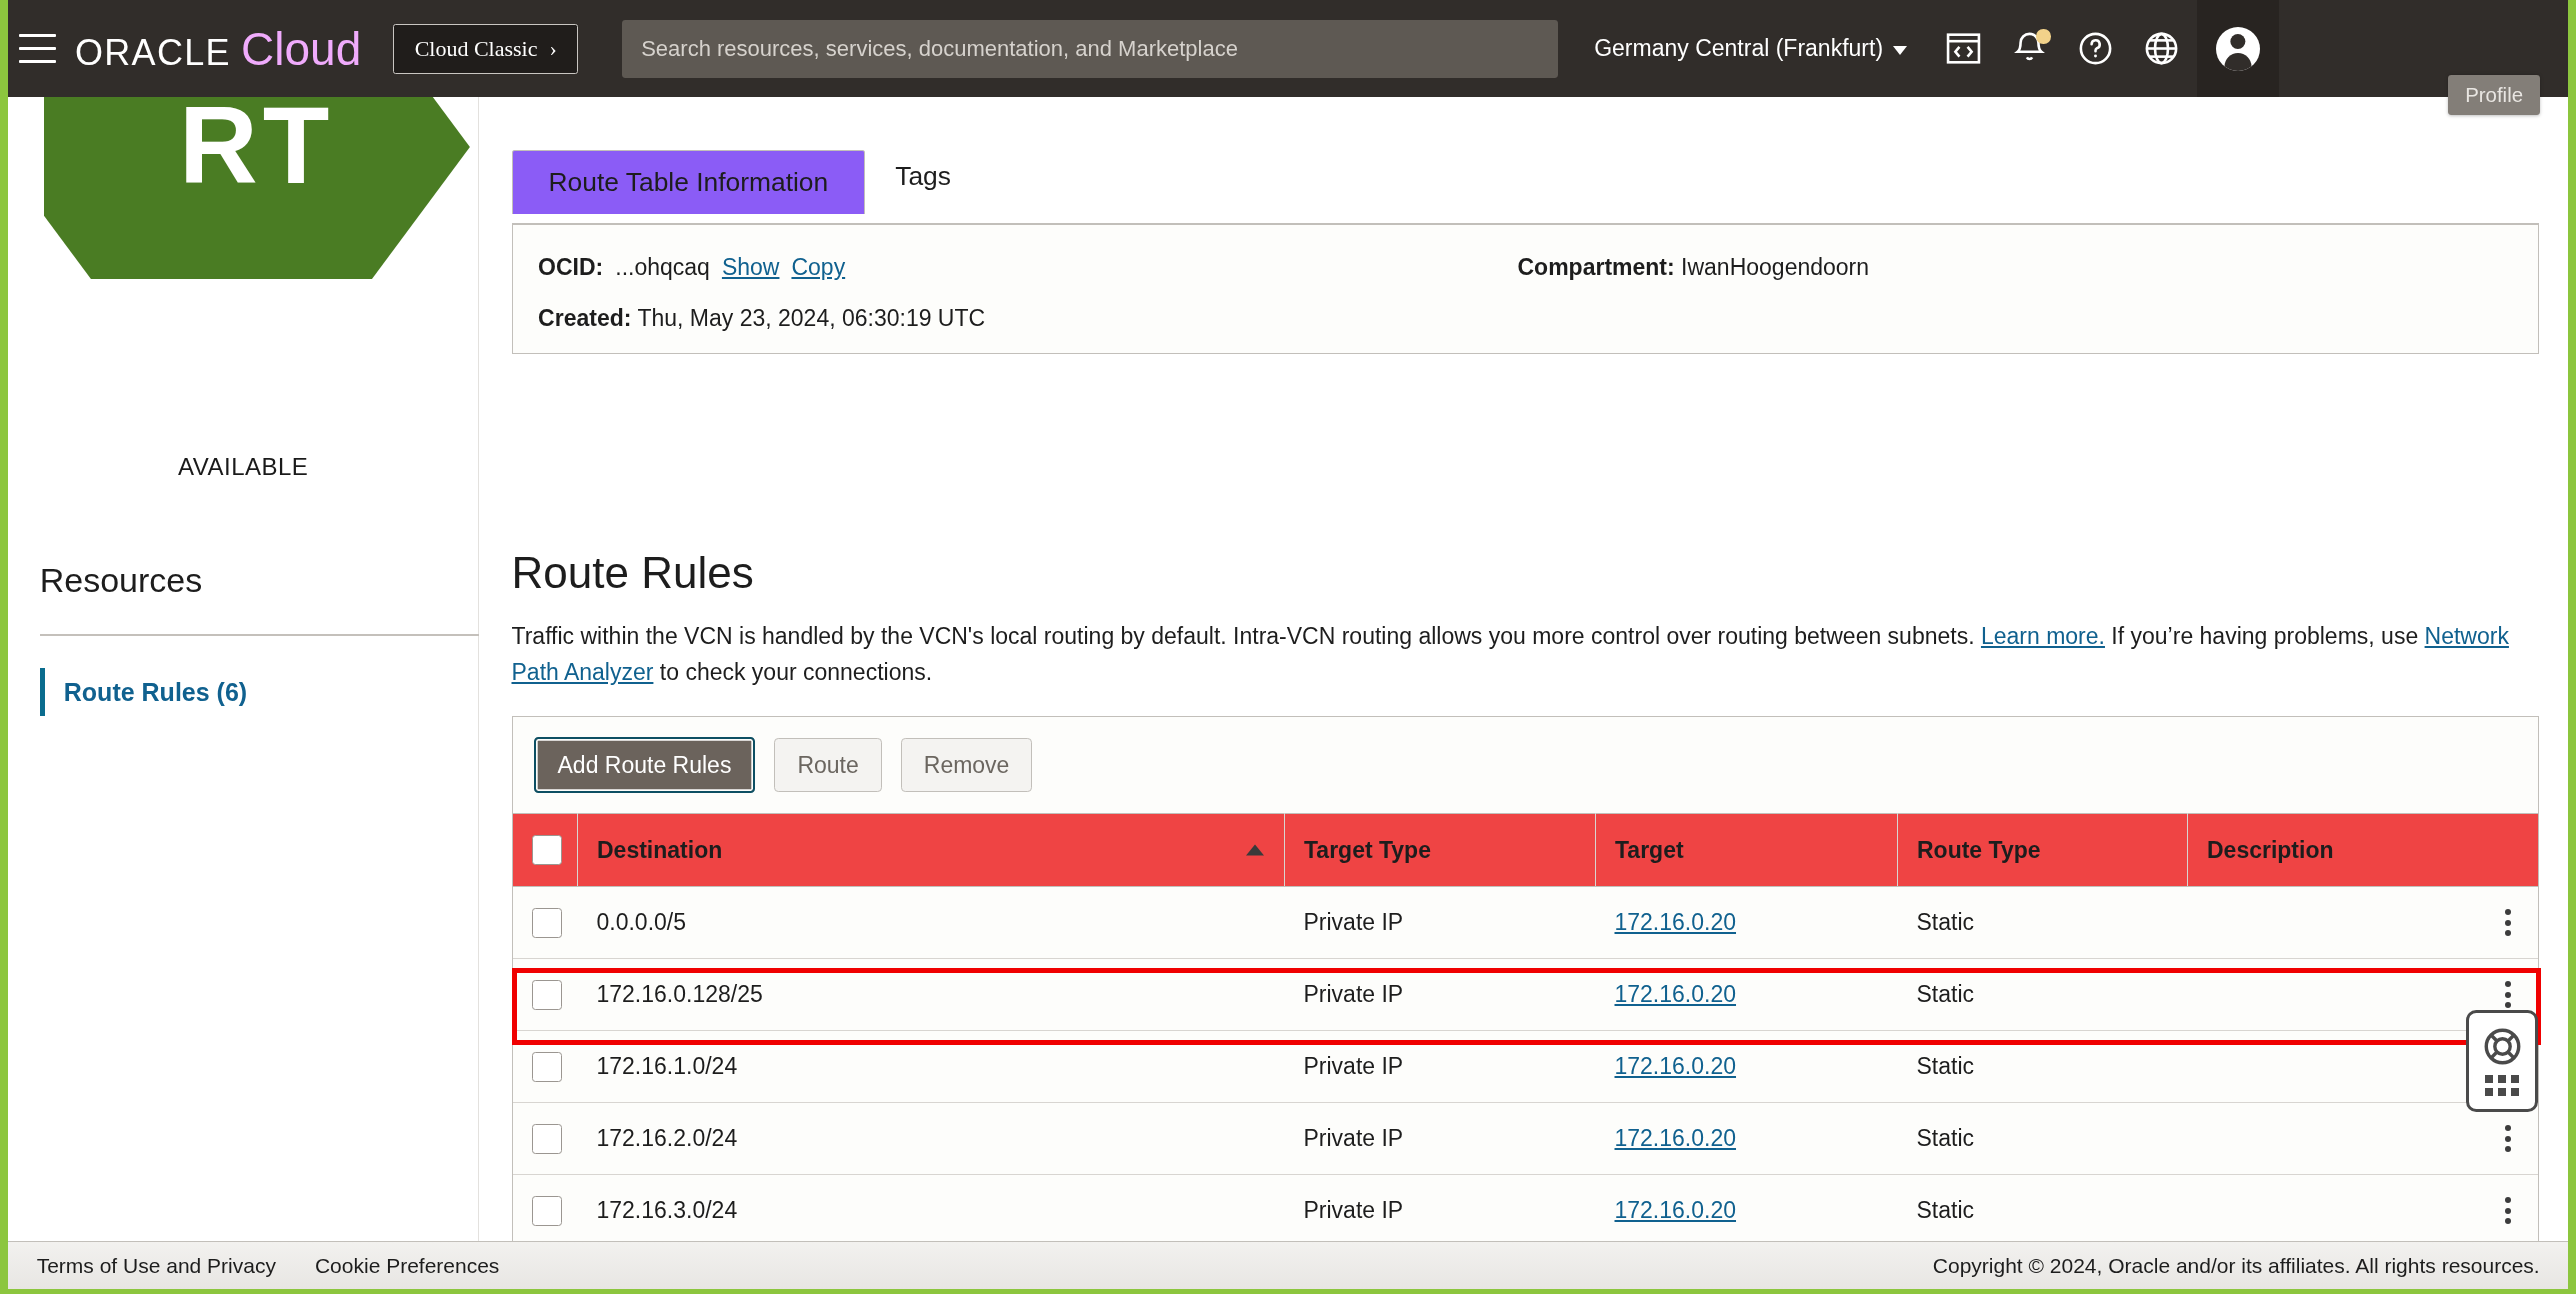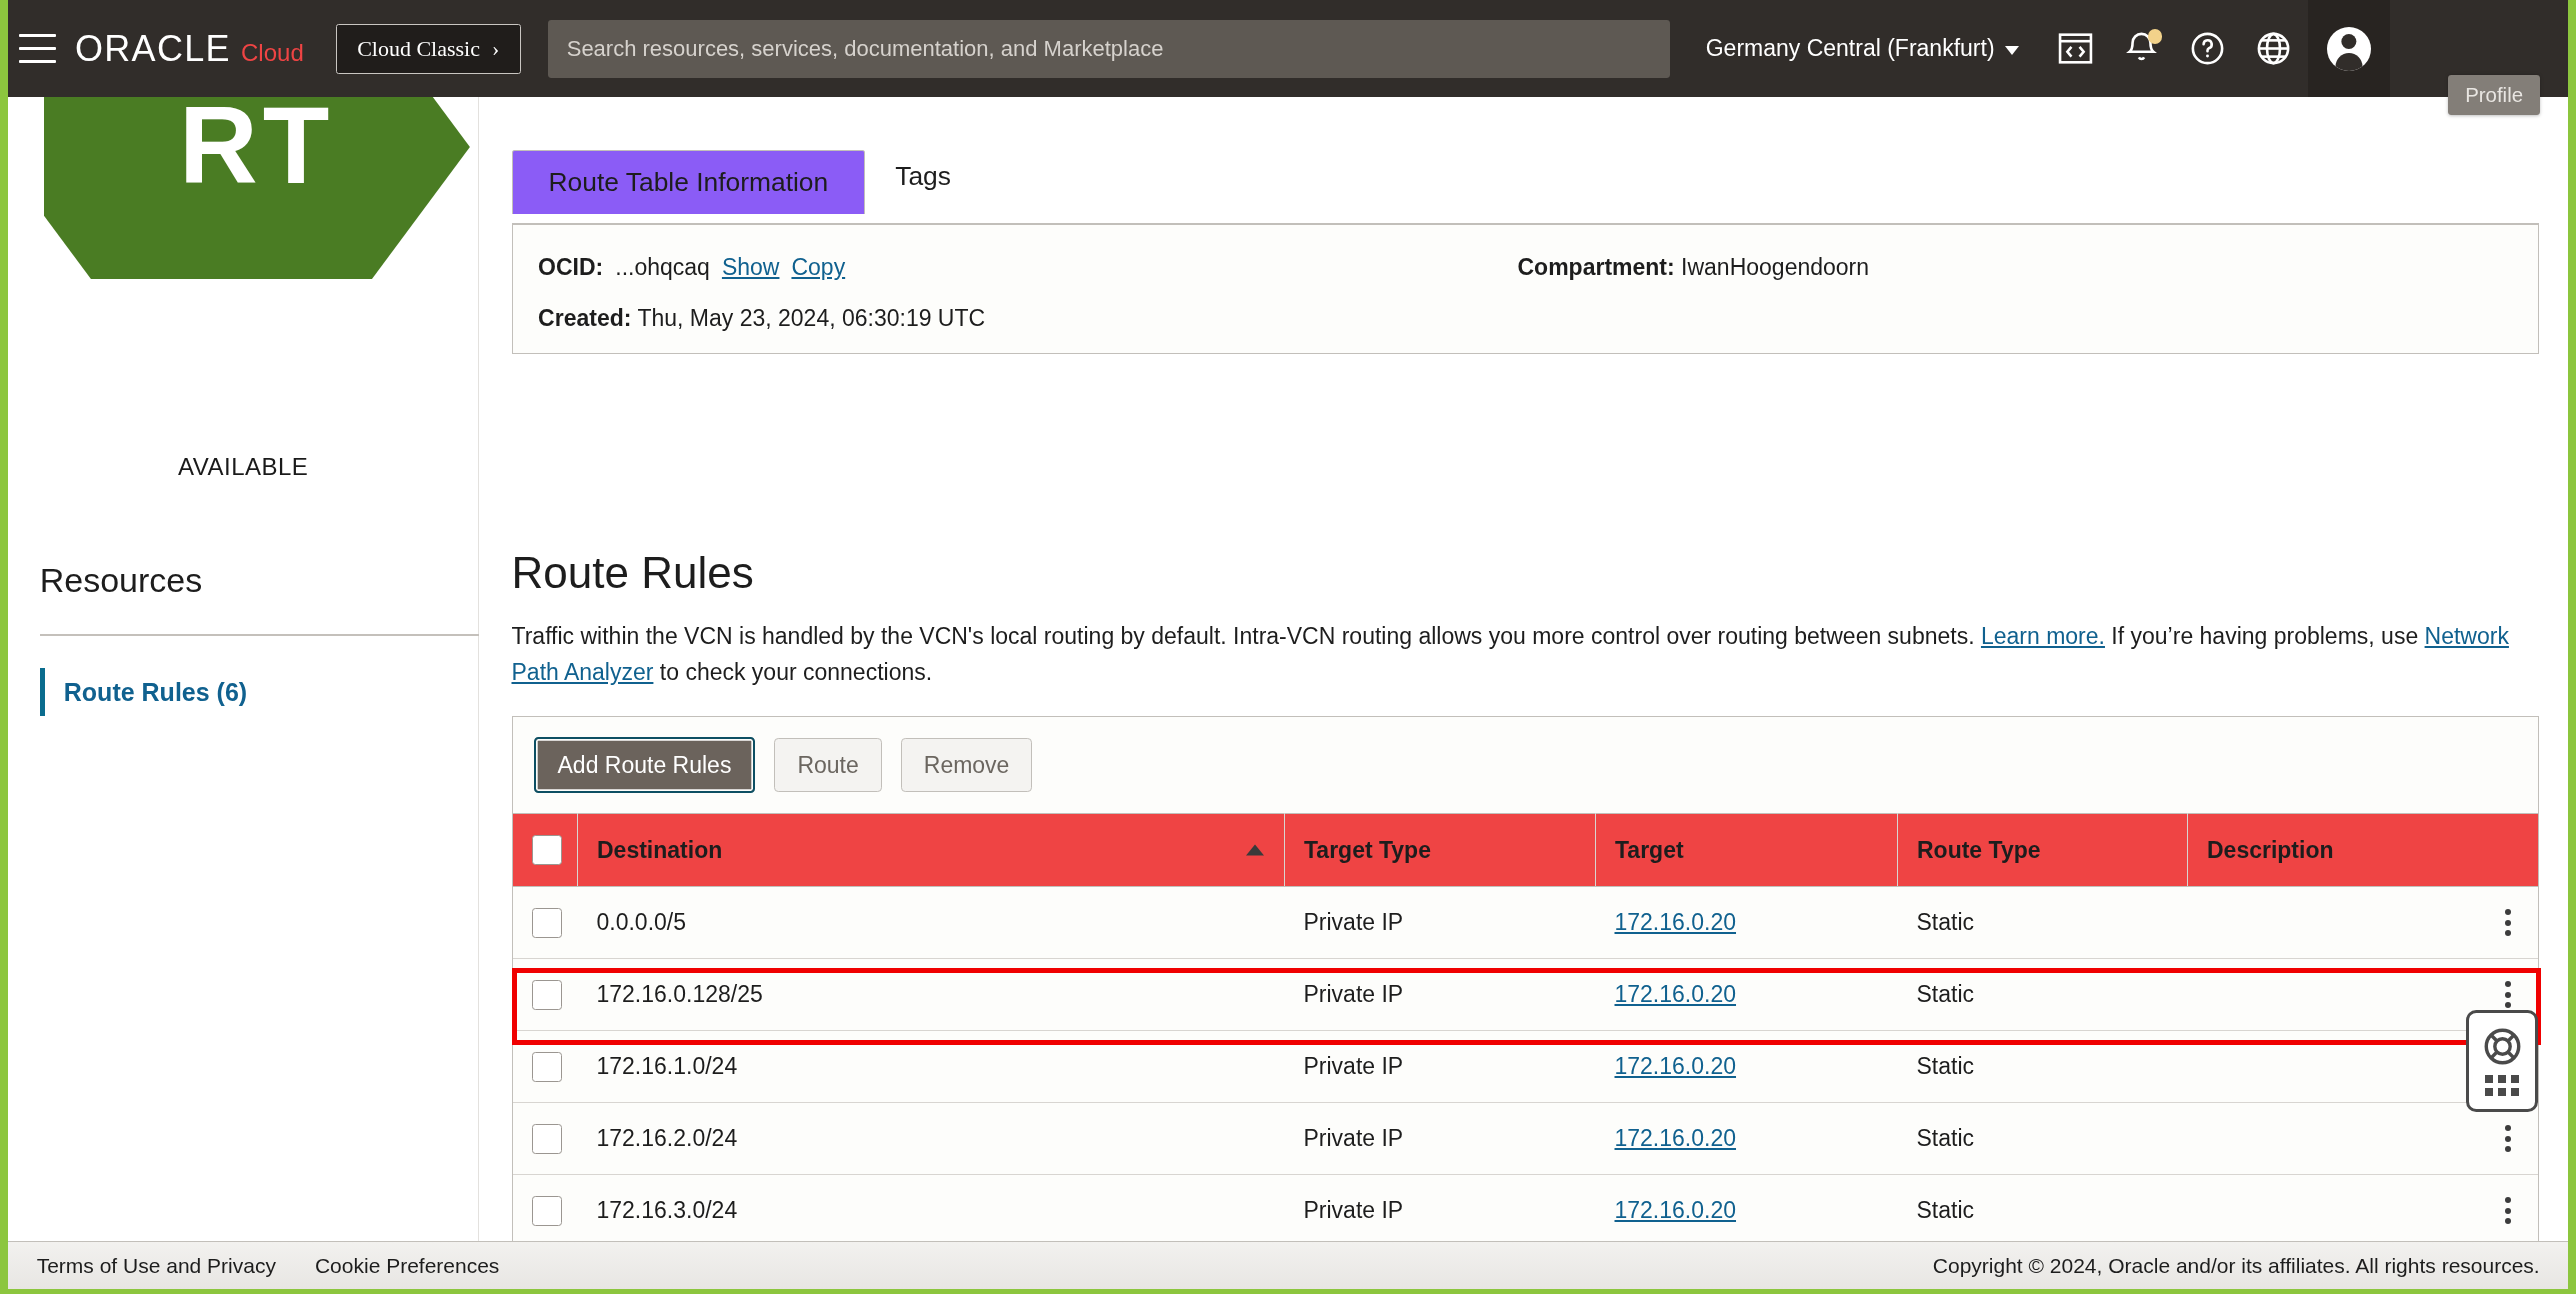--- a/index.html
+++ b/index.html
@@ -29,32 +29,32 @@
     display: flex; flex-direction: column; justify-content: space-between;
     cursor: pointer;
   }
   .hamburger span { display: block; height: 3.4px; background: #ffffff; border-radius: 0.9px; }
 
   .oracle-logo { display: flex; align-items: baseline; gap: 10.2px; cursor: pointer; }
   .oracle-word {
     font-size: 36px; letter-spacing: 1.3px; color: #fff; font-weight: 400;
     font-family: "Liberation Sans", sans-serif;
   }
-  .cloud-word { font-size: 24px; color: #ef4444; font-weight: 300; text-align: right; }
+  .cloud-word { font-size: 46px; color: #f0abfc; font-weight: 300; text-align: right; }
 
   .cloud-classic {
     margin-left: 32px;
     border: 1.7px solid #c9c6c2; background: #201d1b; color: #fff;
     font-size: 22px; padding: 11px 20.4px; border-radius: 2.6px; cursor: pointer;
     display: flex; align-items: center; gap: 12px; white-space: nowrap; font-family: Liberation Serif, serif;
   }
   .cloud-classic .chev { font-size: 22px; line-height: 1; }
 
   .search-box {
-    margin-left: 27px; width: 1122px; height: 58px; background: #5e5953;
+    margin-left: 44px; width: 936px; height: 58px; background: #5e5953;
     border-radius: 3.4px; display: flex; align-items: center; padding: 0 19px;
     cursor: text;
   }
   .search-box .ph { color: #d6d2cd; font-size: 22px; }
 
   .region-picker {
     margin-left: 36px; color: #fff; font-size: 23px; display: flex;
     align-items: center; gap: 10.2px; cursor: pointer; white-space: nowrap;
   }
   .region-picker .caret {

